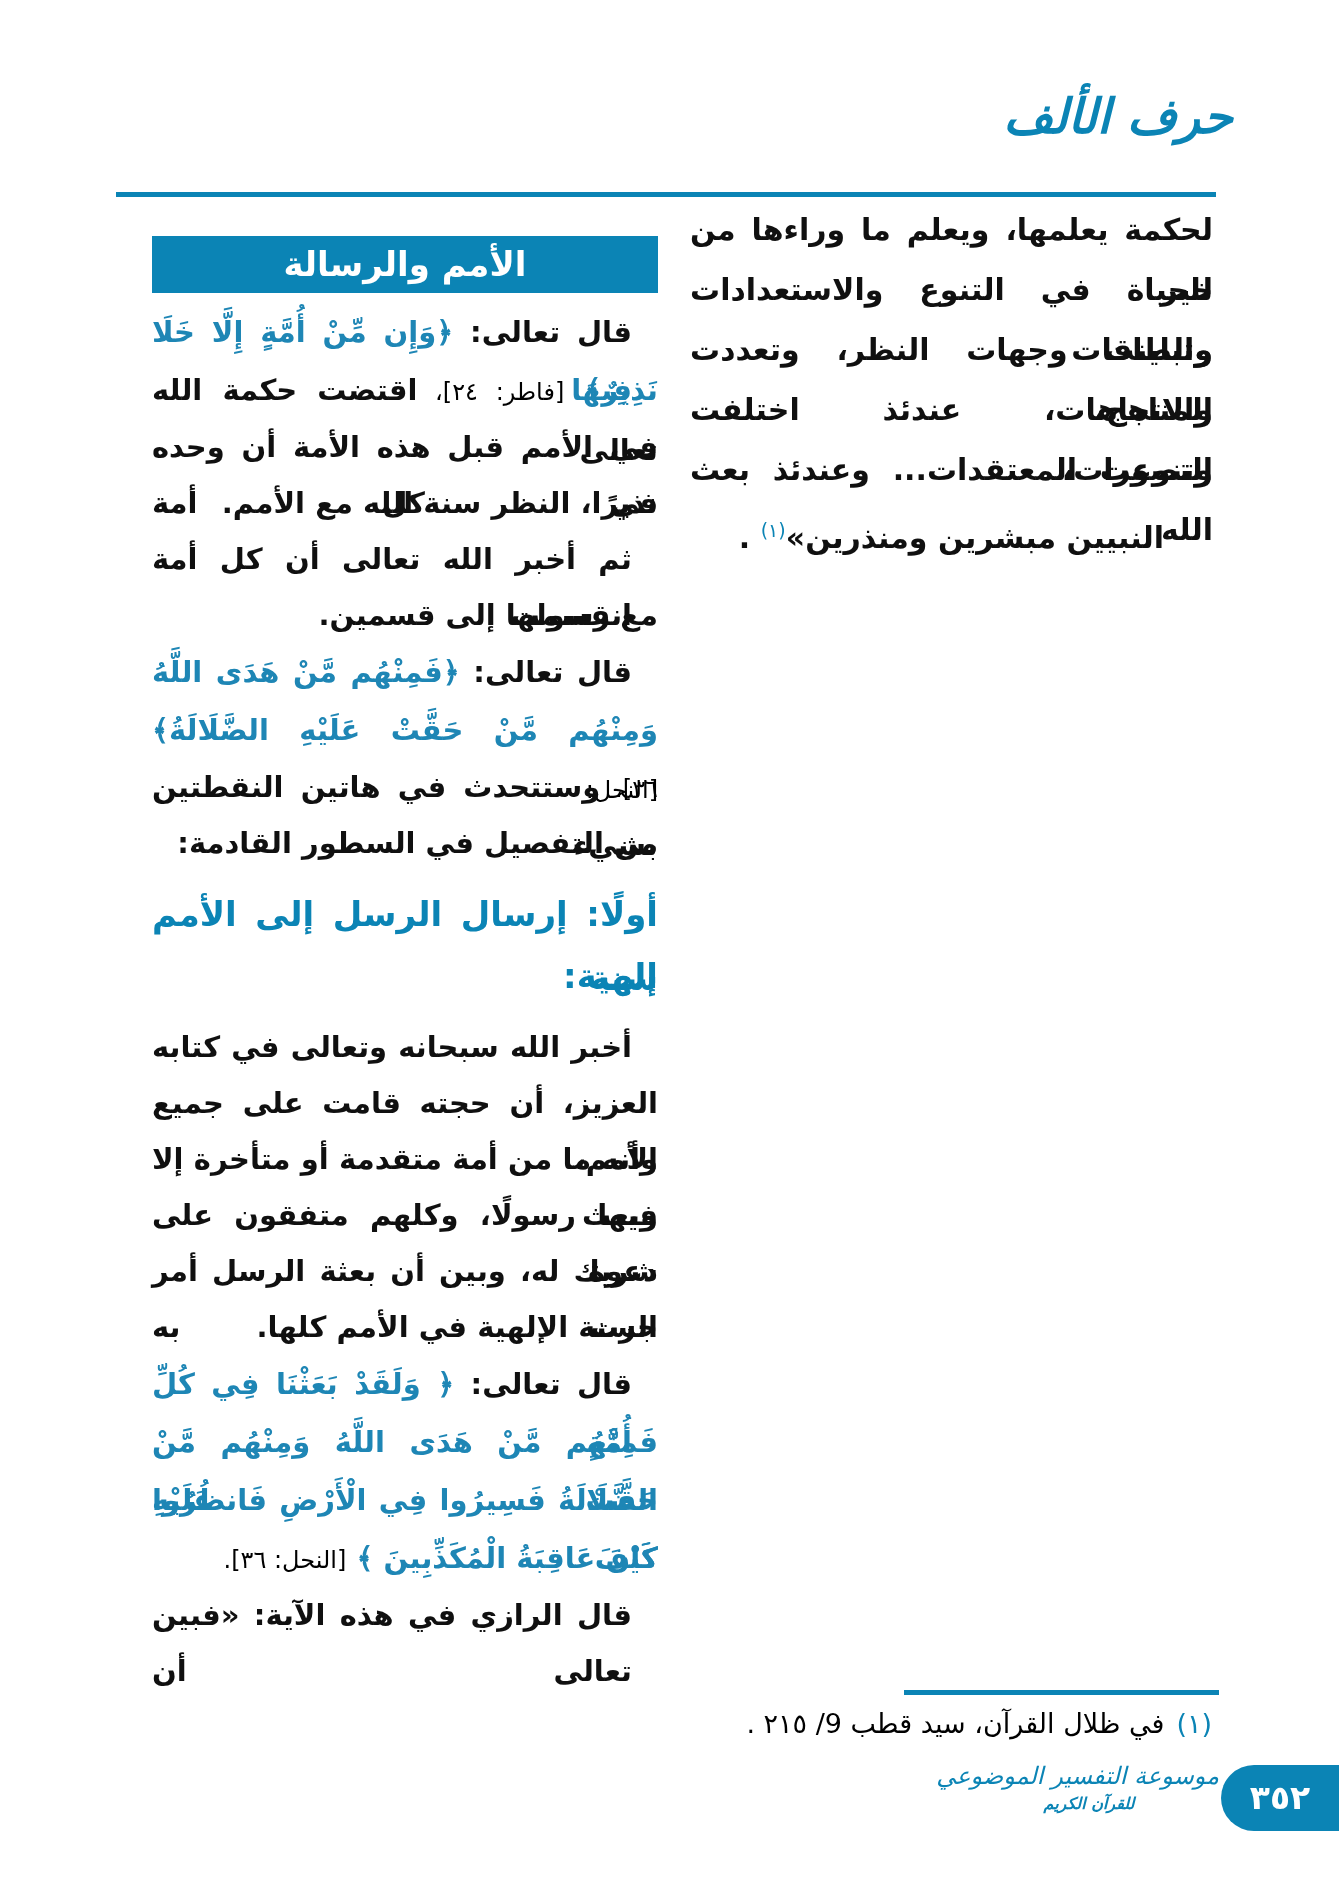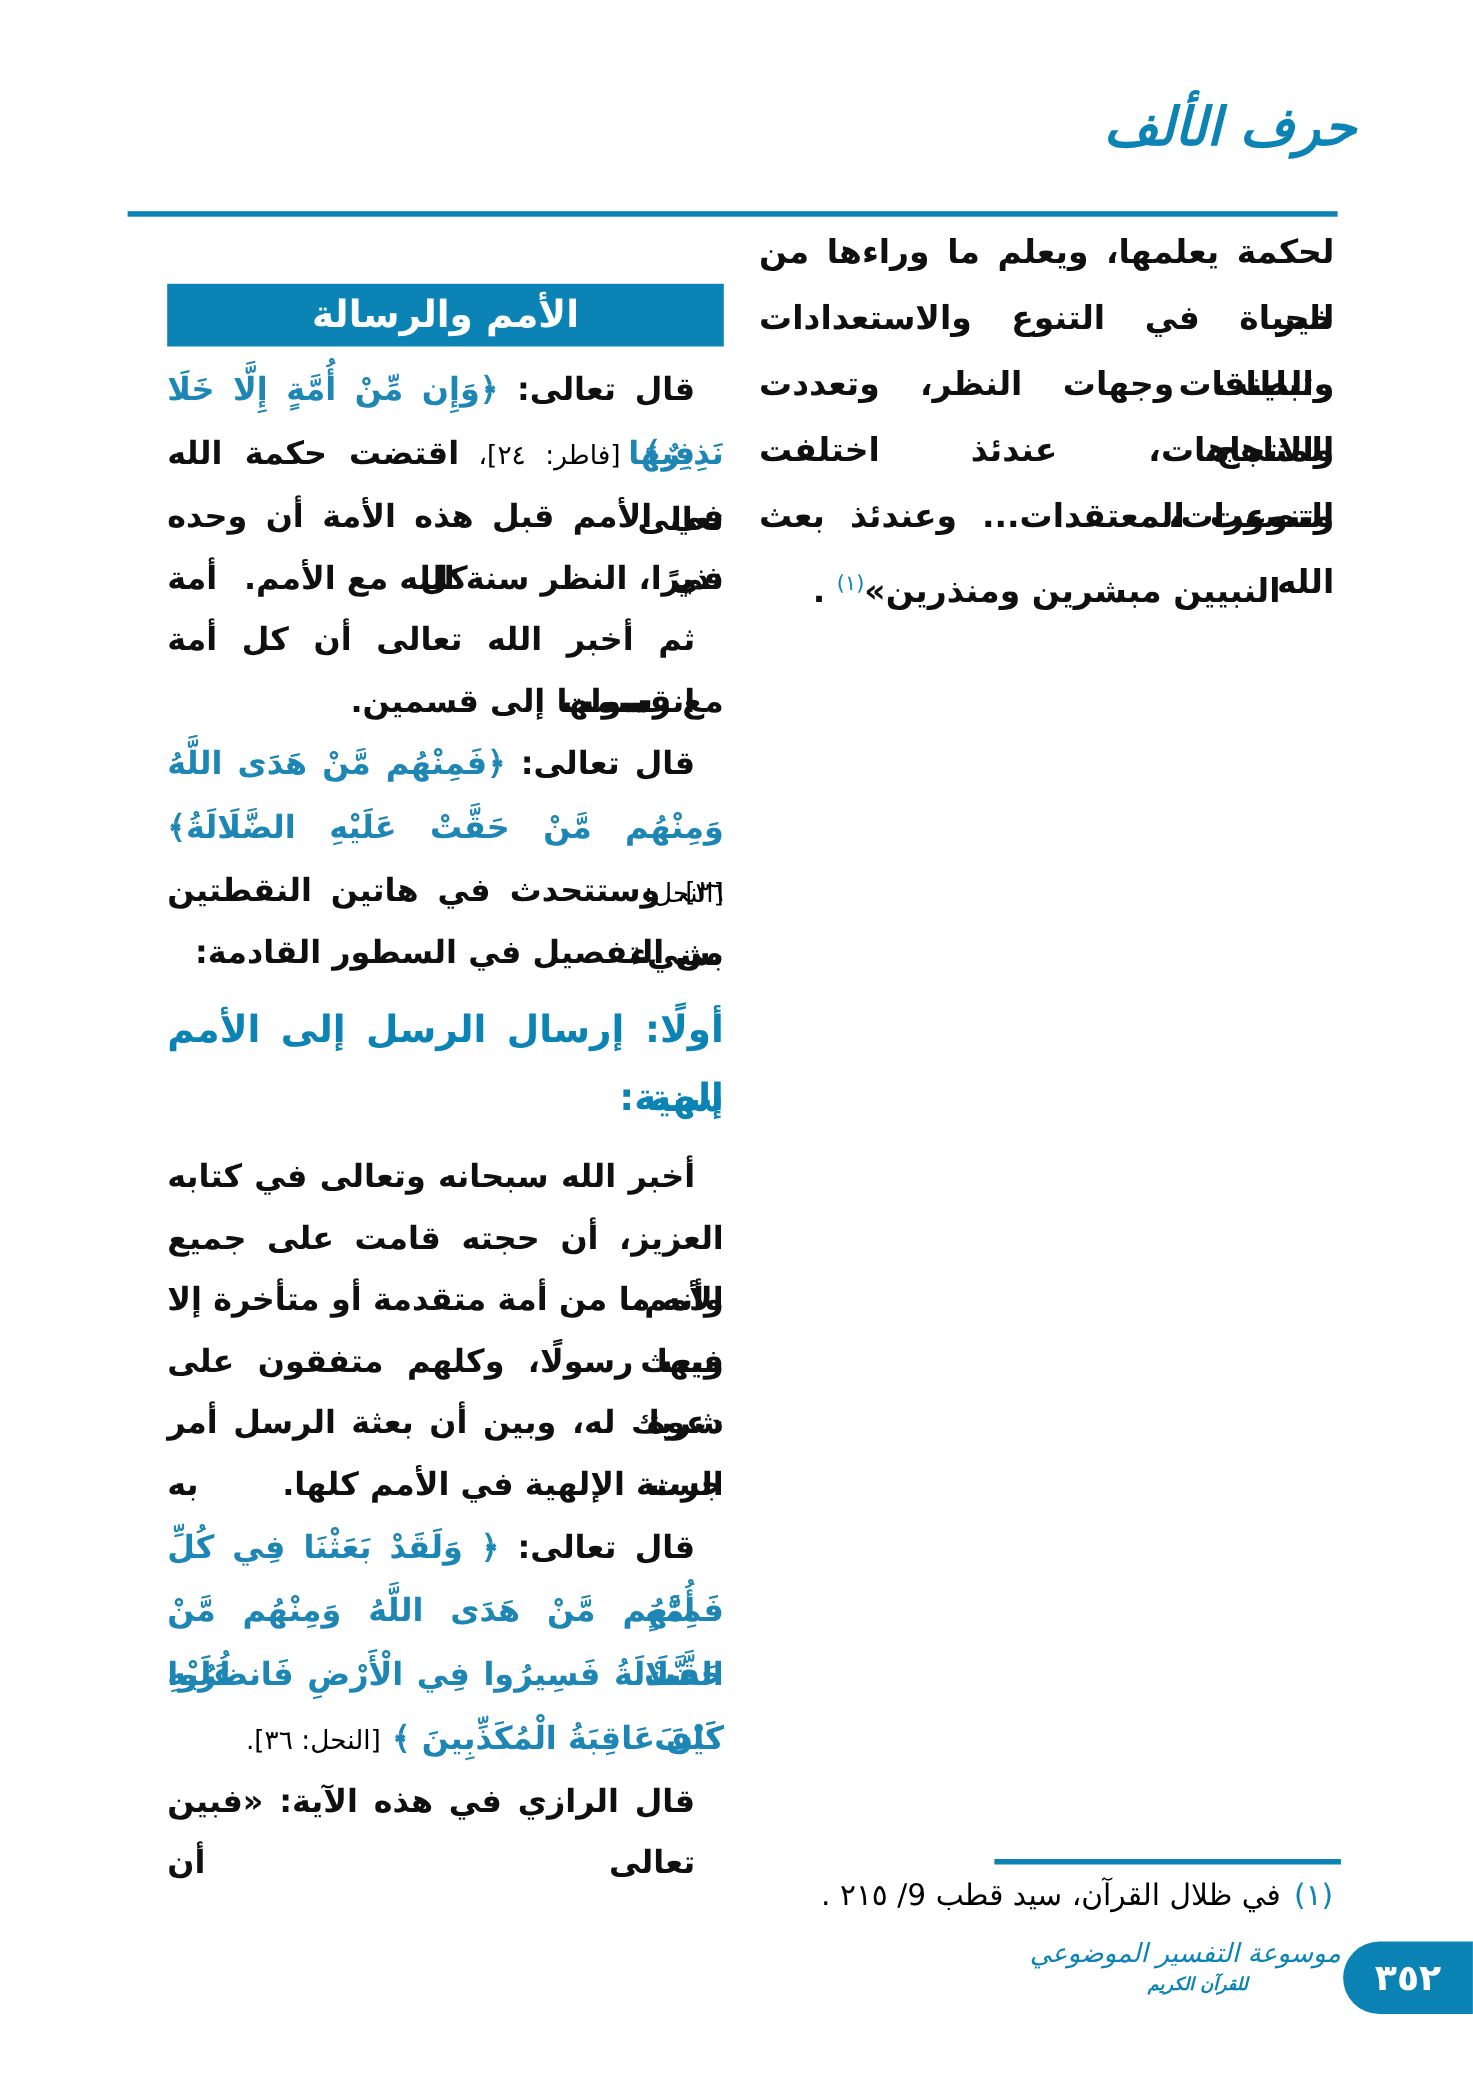--- a/index.html
+++ b/index.html
@@ -12,21 +12,21 @@
 
   
   #chapter-title{
     top:88px;right:106px;font-size:48px;font-weight:bold;font-style:italic;
     color:var(--accent);letter-spacing:-1px;
   }
   #header-rule{top:192px;left:116px;width:1100px;height:5px;background:var(--accent);}
 
   
   #right-col{top:200px;right:126px;width:523px;}
-  #left-col{top:258px;left:152px;width:506px;}
+  #left-col{top:236px;left:152px;width:506px;}
 
   .section-box{
     height:57px;background:var(--accent);color:#ffffff;text-align:center;
     line-height:57px;font-size:34px;font-weight:bold;margin-bottom:10px;
   }
 
   .tline{
     font-size:29px;line-height:56px;height:56px;font-weight:bold;color:var(--ink);
     overflow:visible;white-space:normal;
   }

